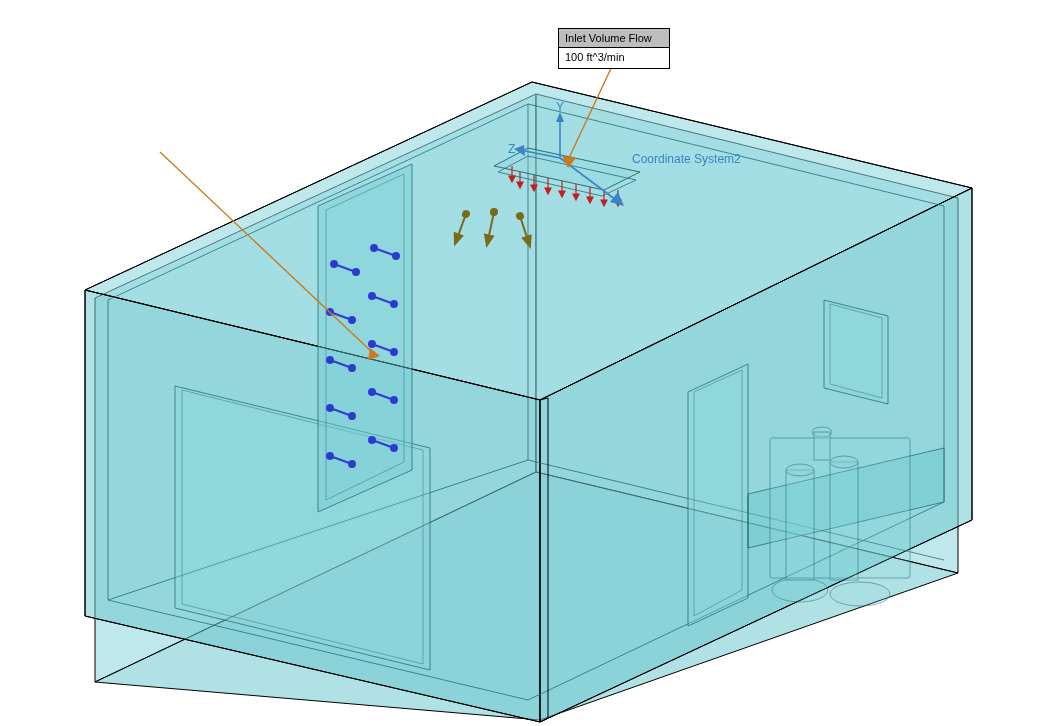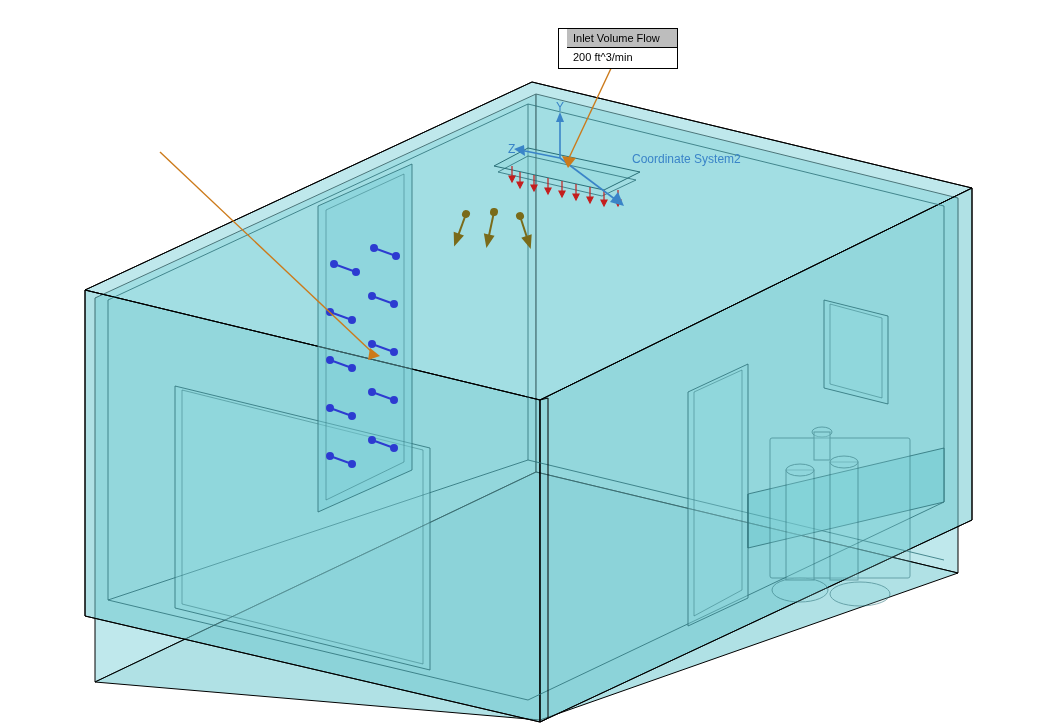--- a/index.html
+++ b/index.html
@@ -280,18 +280,18 @@
       <polygon points="562,156 576,158 568,168" fill="#cc7a1a"></polygon>
     </g>
 
   </svg>
 
   <div class="axis-label" style="left:556px; top:100px;">Y</div>
   <div class="axis-label" style="left:508px; top:142px;">Z</div>
   <div class="coord-label" style="left:600px; top:152px;">Coordinate System2</div>
 
 
-  <div class="callout" style="left:558px; top:28px;padding-left:8px;">
+  <div class="callout" style="left:558px; top:28px;">
     <div class="title">Inlet Volume Flow</div>
-    <div class="value">200 ft^3/min</div>
+    <div class="value">100 ft^3/min</div>
   </div>
 
 </div>
 
 </body></html>

